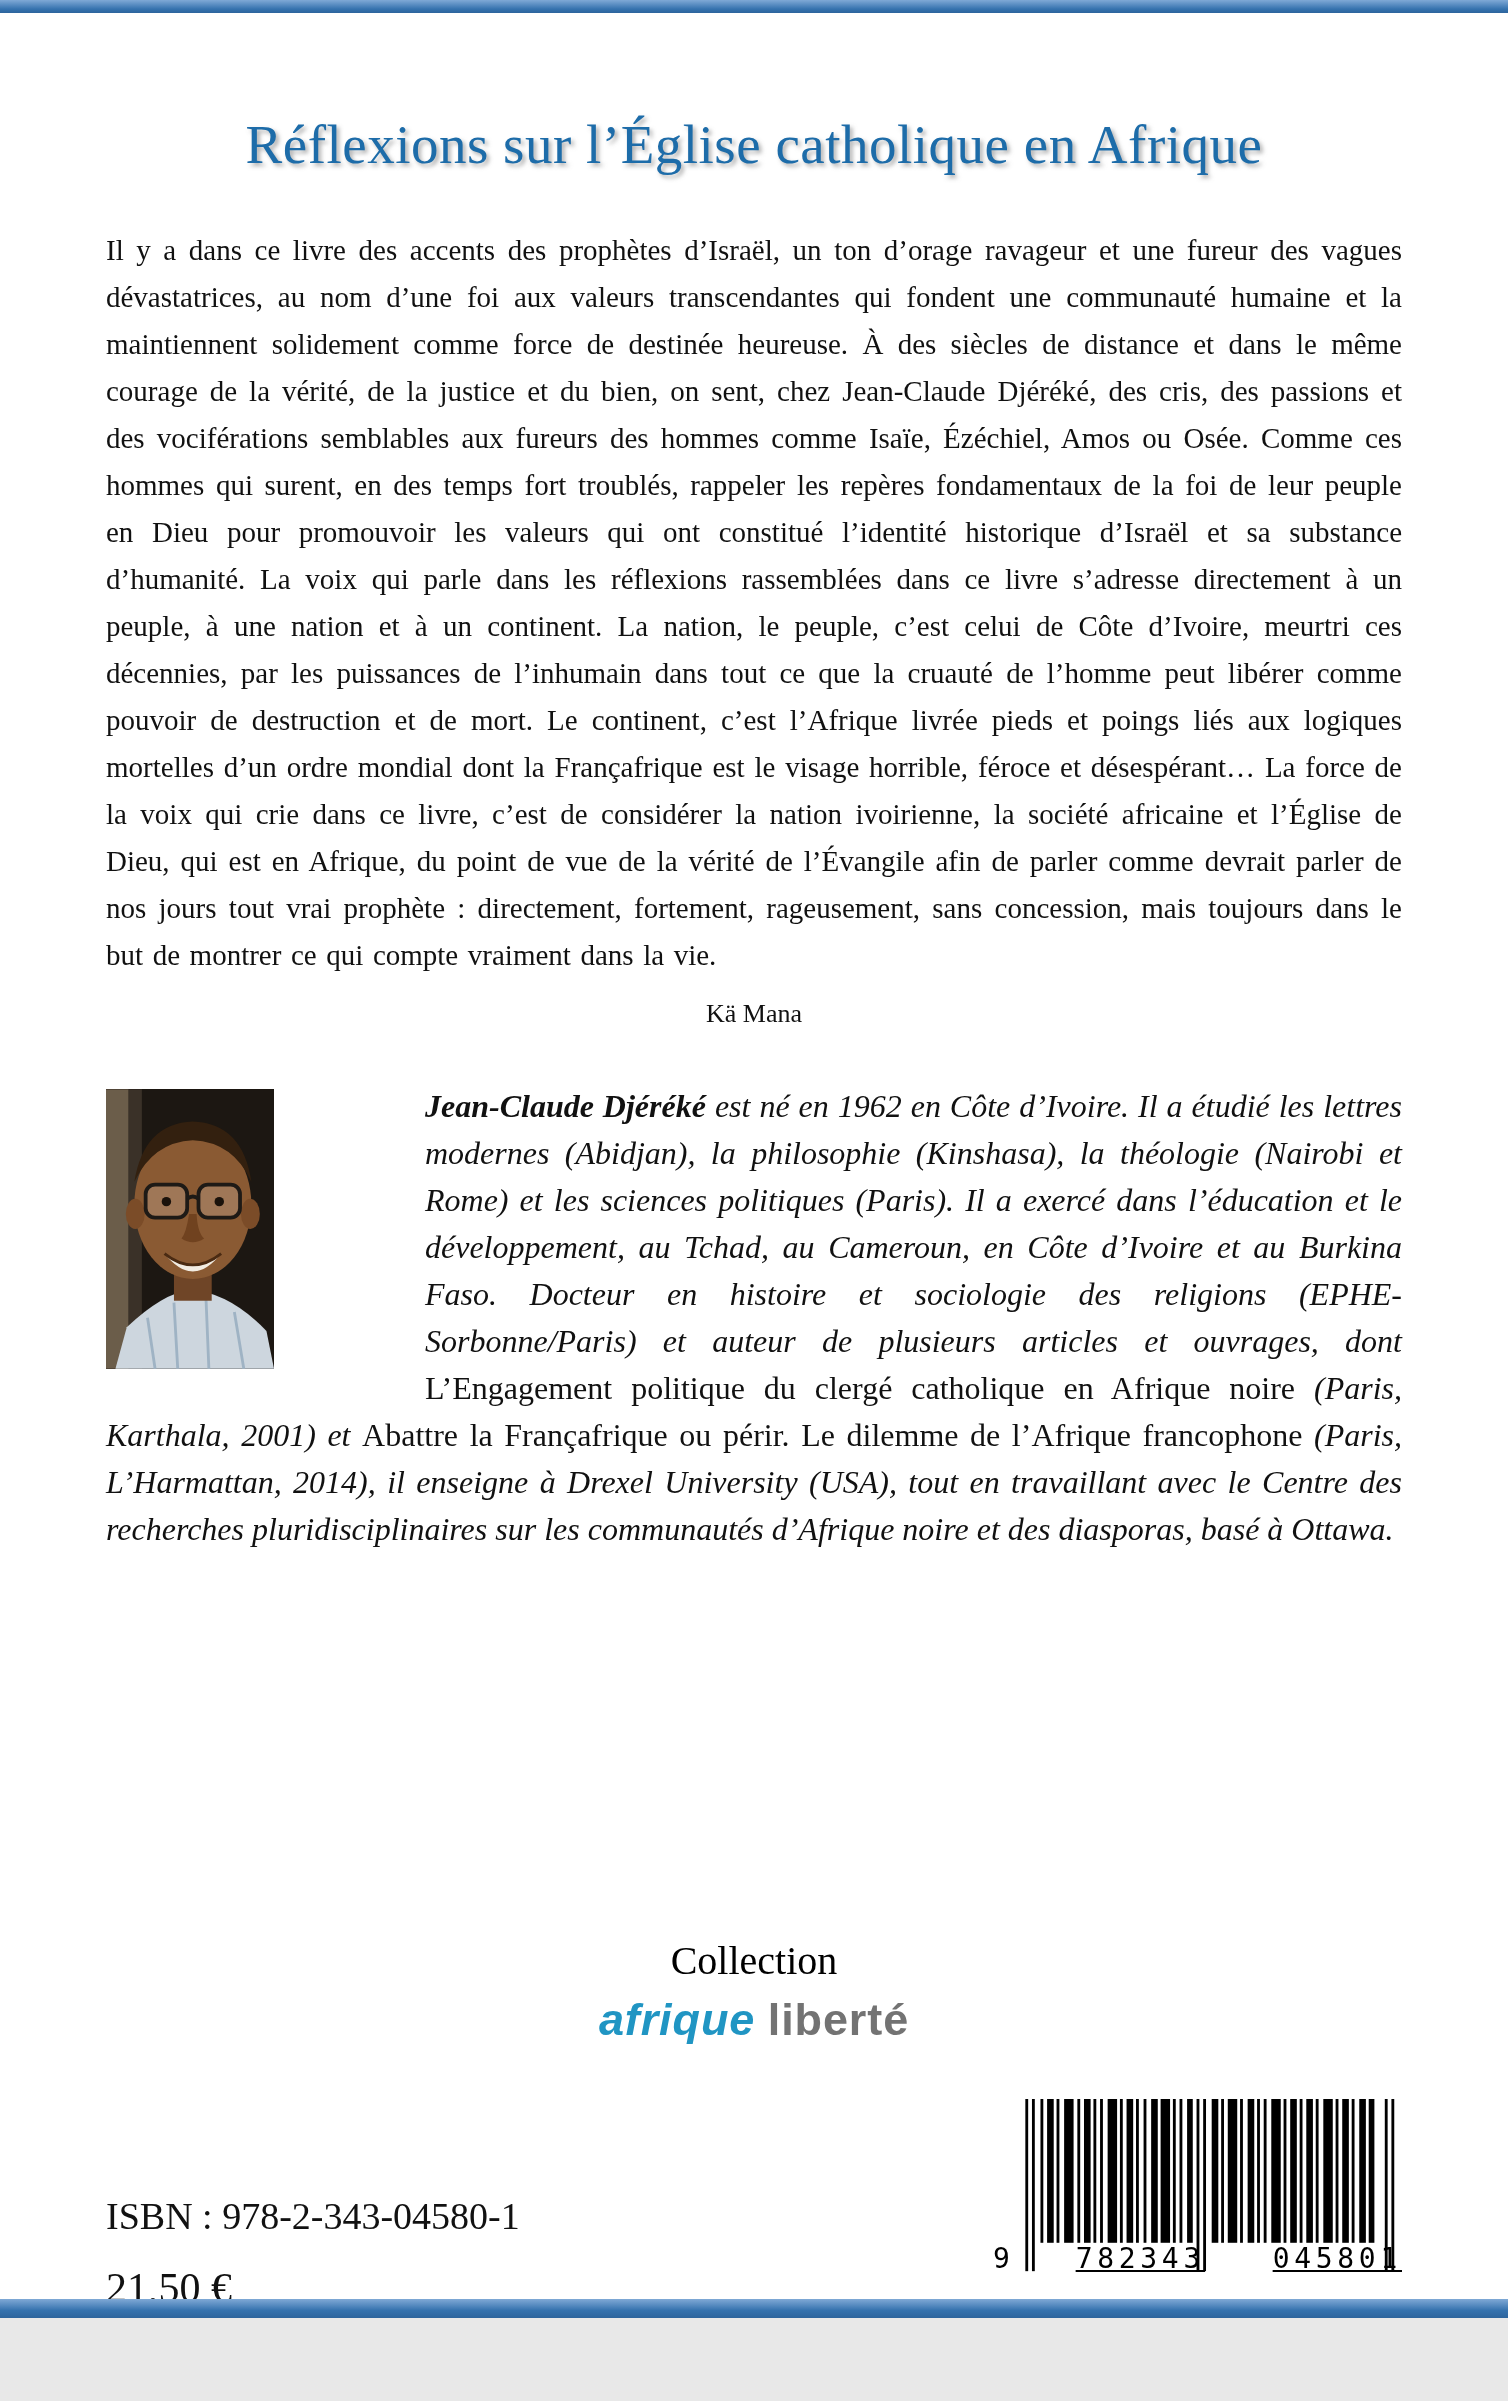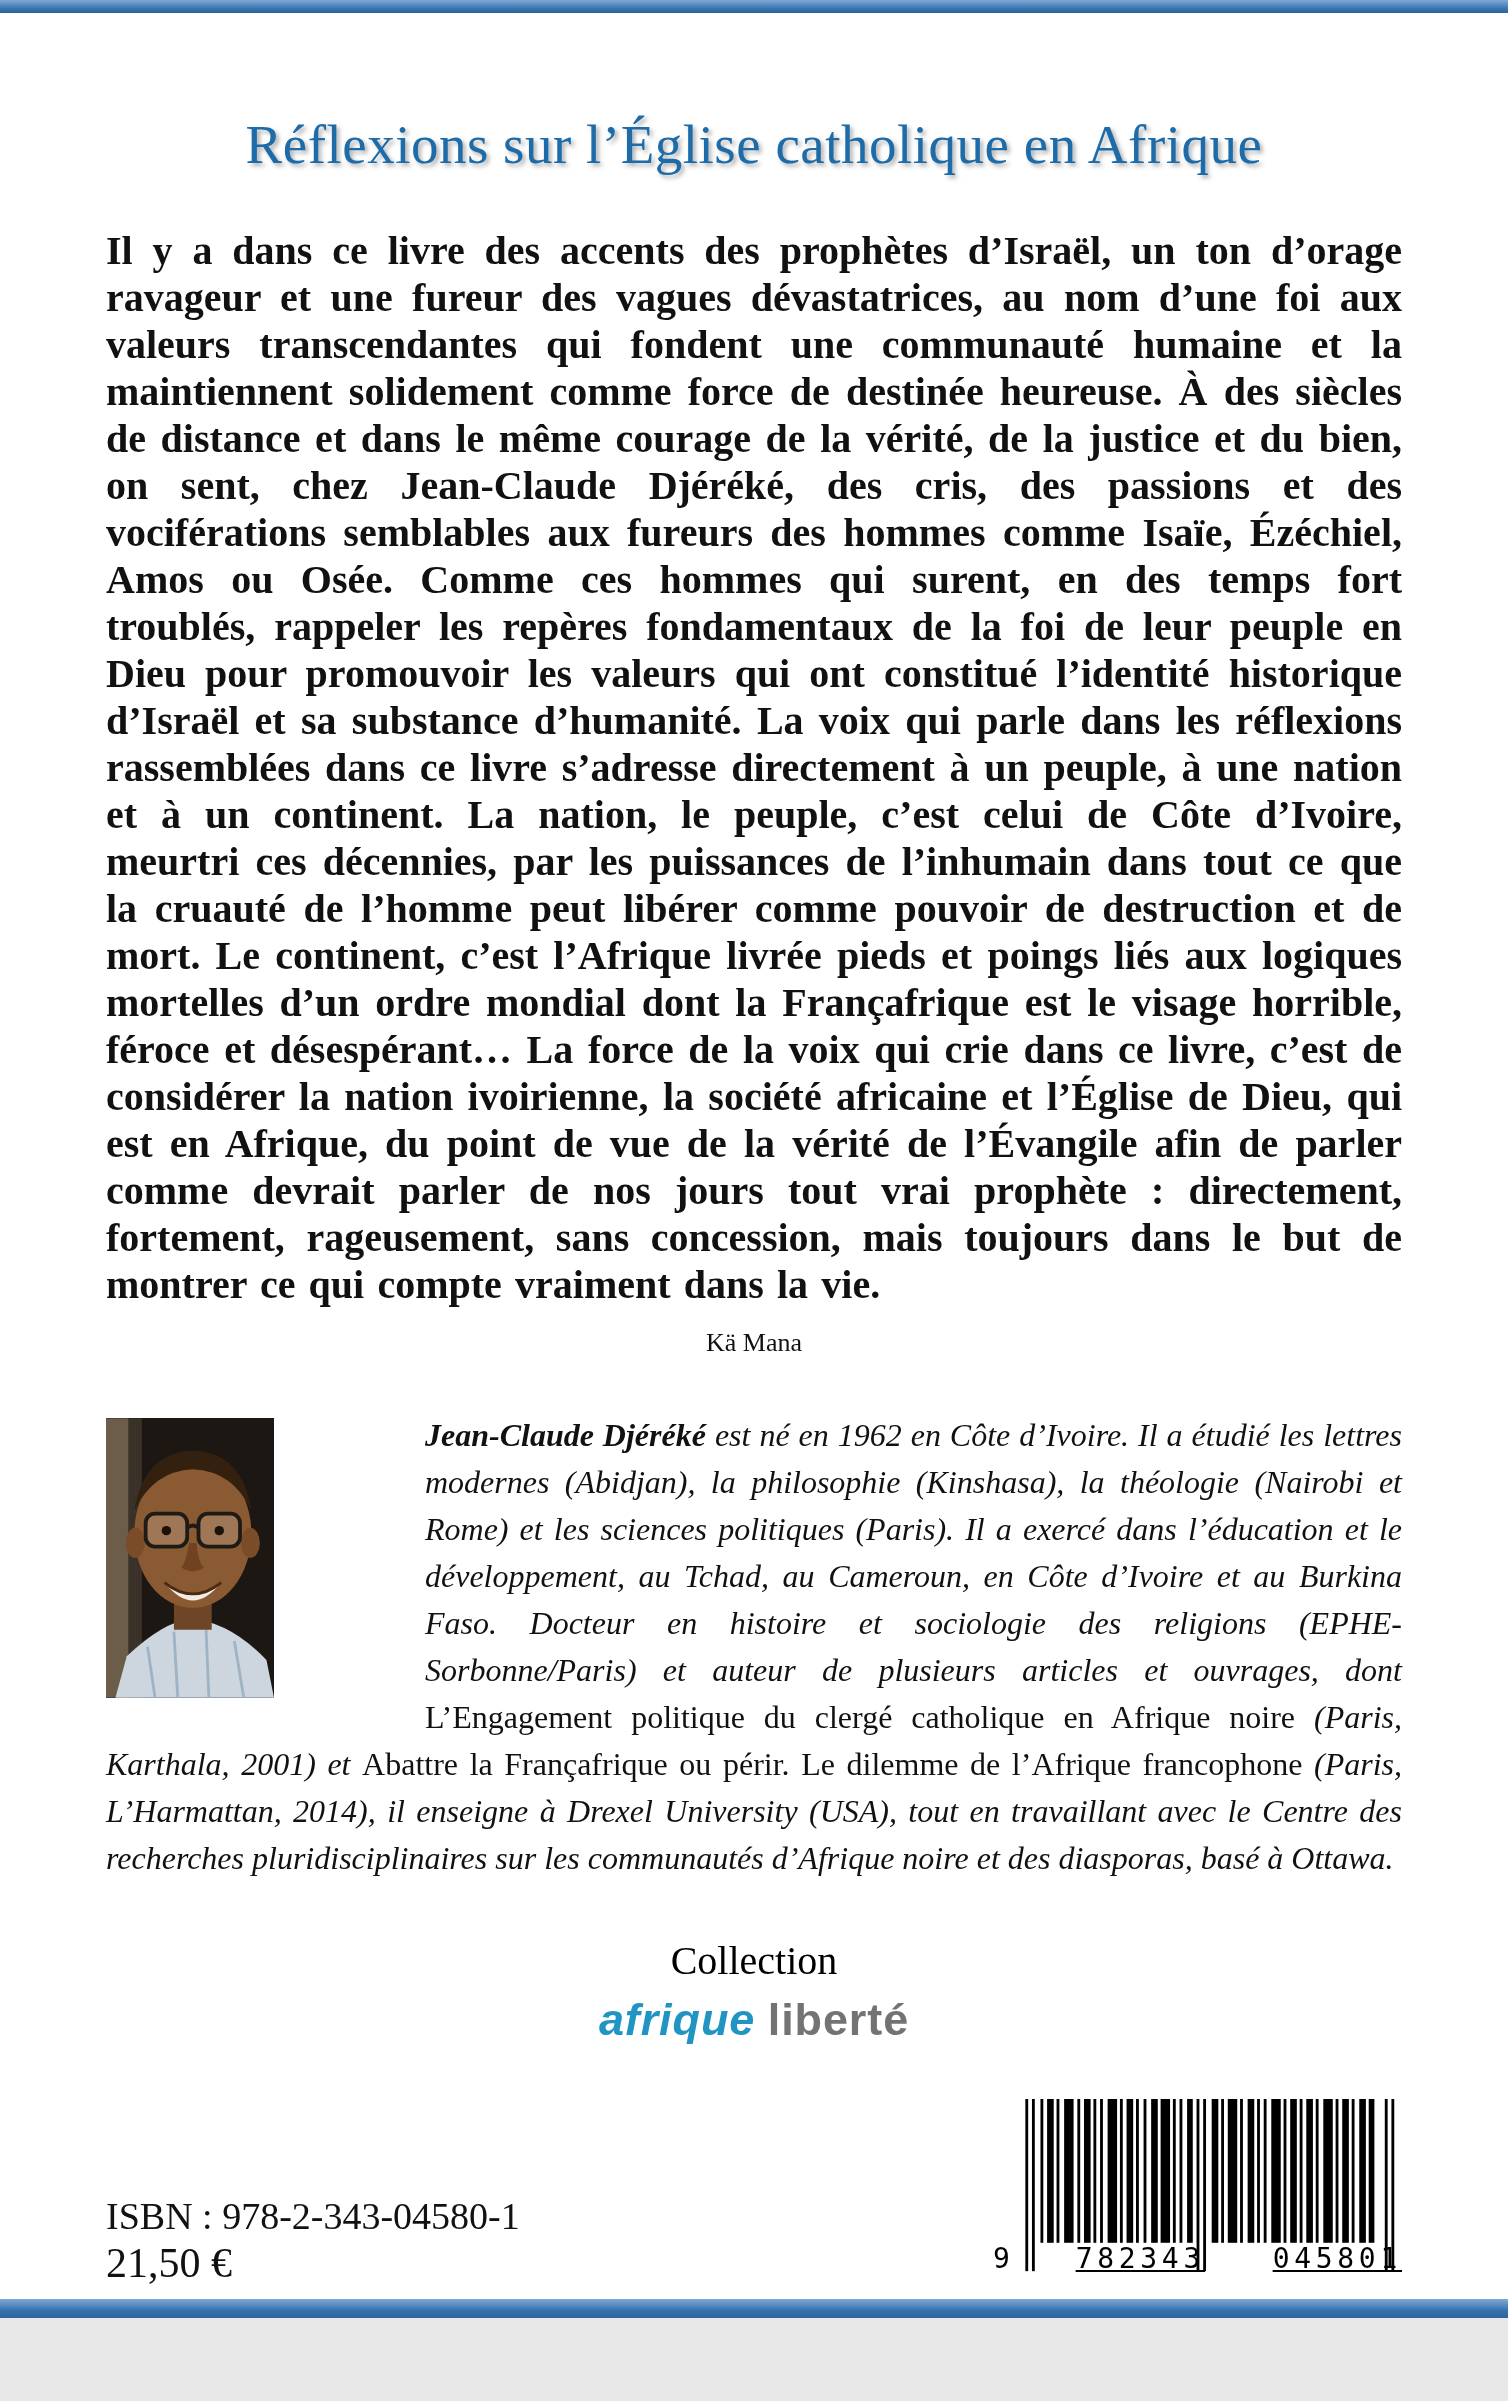--- a/index.html
+++ b/index.html
@@ -25,25 +25,24 @@
     font-weight:normal;
     text-align:center;
     color:#1d6ca9;
     letter-spacing:0.5px;
     text-shadow:2.8px 2.8px 4.7px rgba(110,110,110,0.55);
     white-space:nowrap;
   }
 
   .blurb {
     margin:49px 0 8px 0;
-    font-size:40px;
+    font-size:29px;
     line-height:47px;
     text-align:justify;
     word-spacing:0.08em;
-    font-weight:bold;
   }
 
   .signature {
     margin-top:20px;
     font-size:26px;
     text-align:center;
   }
 
   .bio { margin-top:54px; }
   .bio::after { content:""; display:block; clear:both; }
@@ -80,21 +79,21 @@
     font-weight:bold;
   }
   .series-afrique { color:#2095c3; font-style:italic; letter-spacing:0.9px; }
   .series-liberte { color:#737373; letter-spacing:0.9px; }
 
   .isbn-price {
     position:absolute;
     left:106px; top:2194px;
   }
   .isbn-text { font-size:38px; }
-  .price-text { font-size:42px; margin-top:1px; }
+  .price-text { font-size:42px; margin-top:26px; }
 
   .barcode {
     position:absolute;
     right:106px; top:2099px;
     width:409px; height:178px;
     background:#ffffff;
   }
   .barcode-digits {
     position:absolute;
     left:0; top:142px; width:409px; height:34px;

